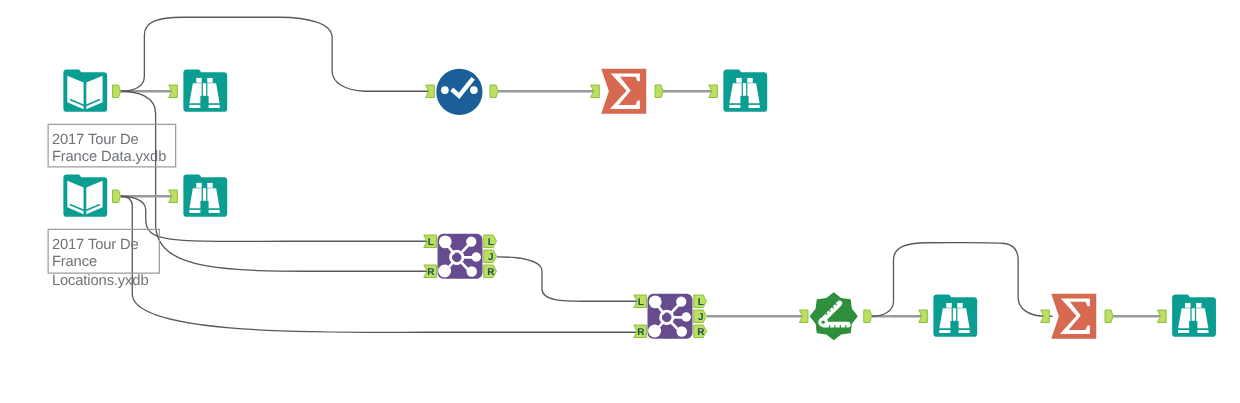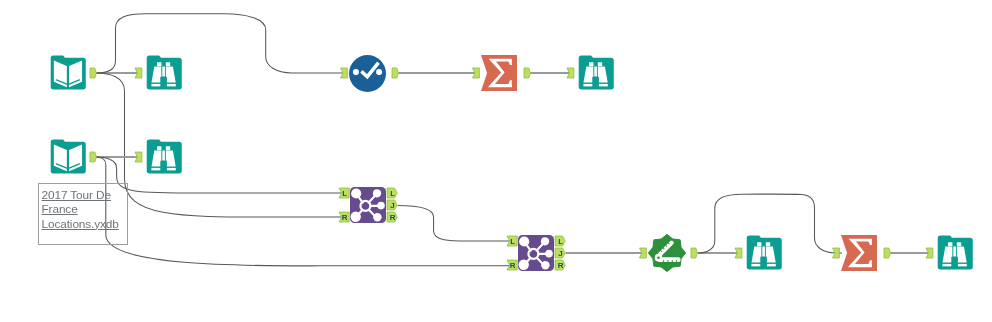--- a/index.html
+++ b/index.html
@@ -243,14 +243,15 @@
           <path d="M19.8 7.3 h4.4 v3.9 h-4.4 z"></path>
           <path d="M16.3 11.5 h2.6 v10.1 h-2.6 z"></path>
           <path d="M8.3 11.5 H15.3 V27.6 H5.5 Z"></path>
           <path d="M26.9 11.5 H19.9 V27.6 H29.7 Z"></path>
           <path d="M5.4 28.9 H15.3 V31.4 H5.4 Z"></path>
           <path d="M29.8 28.9 H19.9 V31.4 H29.8 Z"></path>
           <path fill="#0a9d91" d="M14.3 21.8 H20.9 V32.4 H14.3 Z"></path>
         </g>
   </g>
 </svg>
-<div class="note" style="left:38px;top:183px;width:90px;height:62px;text-decoration:underline;"><span>2017 Tour De France Locations.yxdb</span></div>
+<div class="note" style="left:38px;top:99px;width:103px;height:35px;"><span>2017 Tour De France Data.yxdb</span></div>
+<div class="note" style="left:38px;top:183px;width:90px;height:36px;"><span>2017 Tour De France Locations.yxdb</span></div>
 </div>
 
 </body></html>

